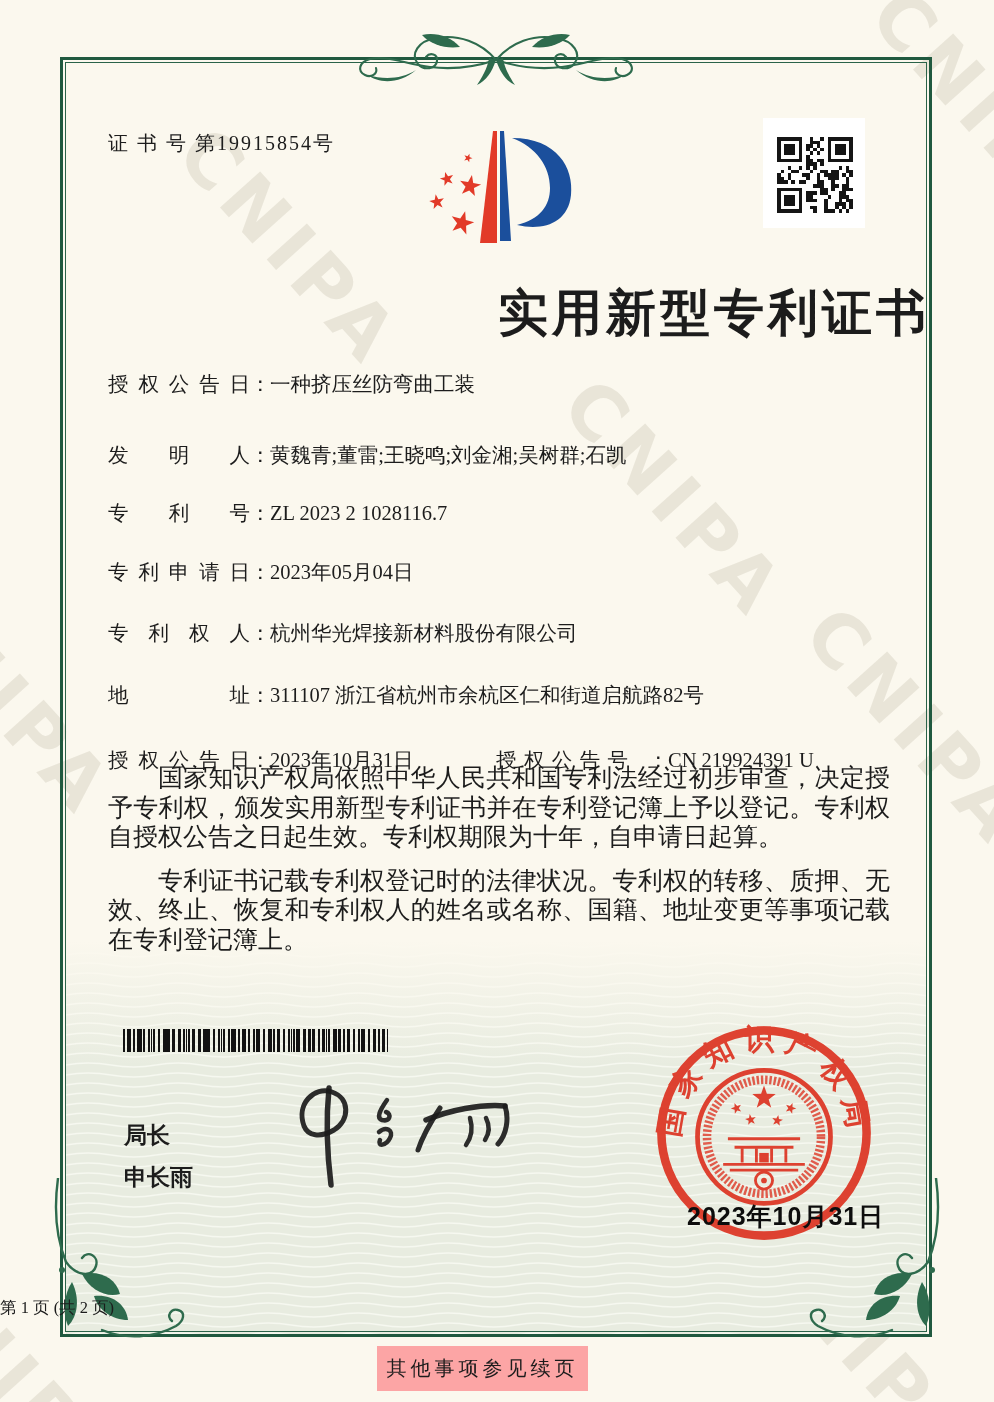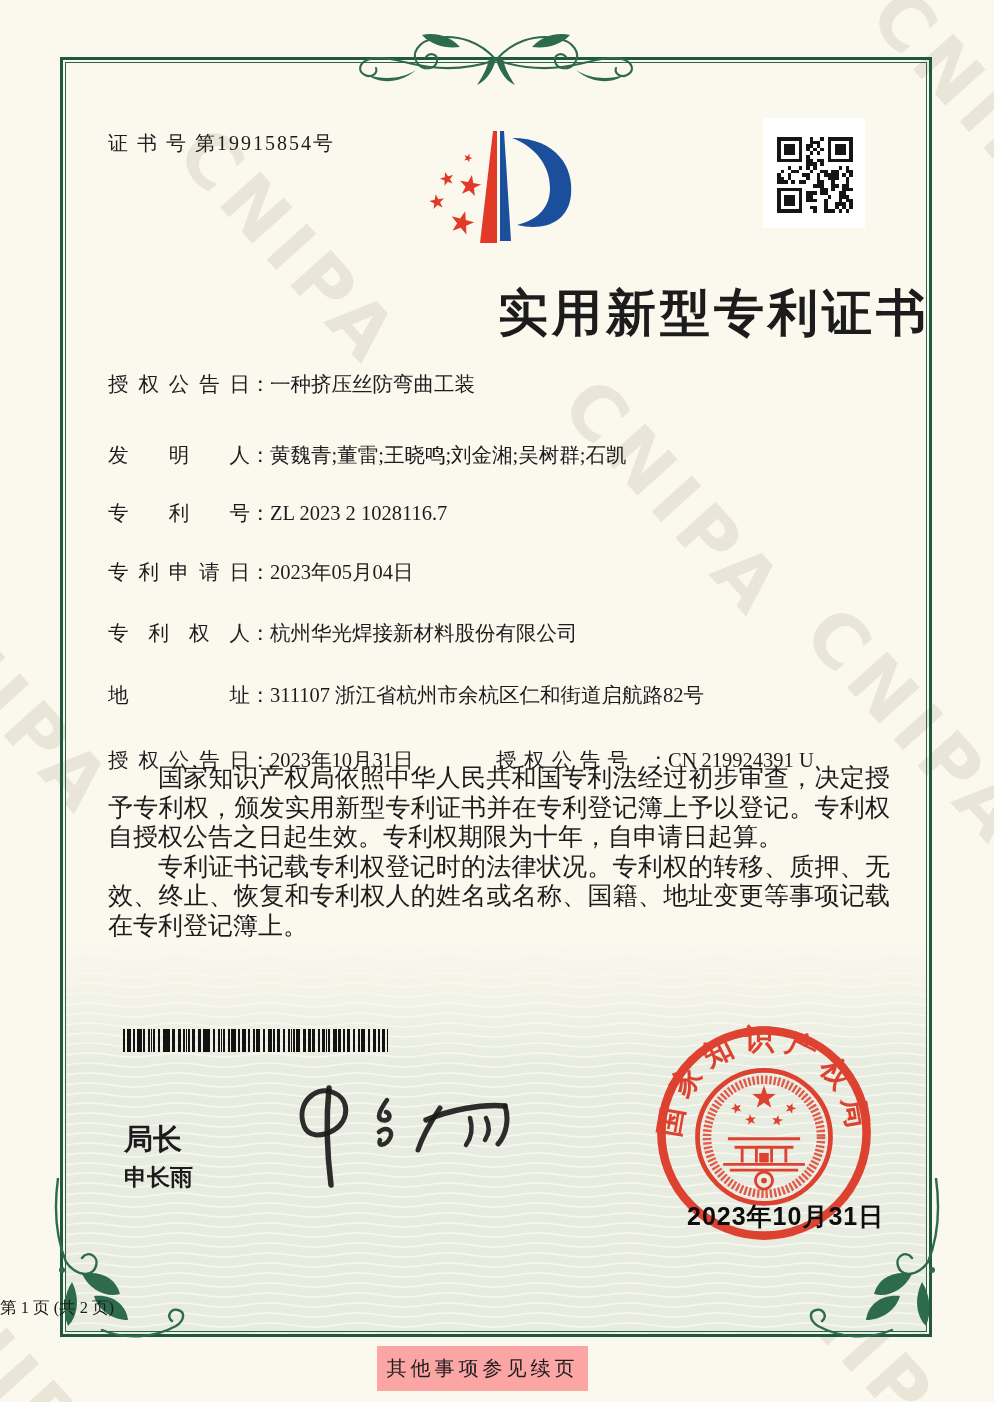--- a/index.html
+++ b/index.html
@@ -33,28 +33,28 @@
     font-size:50px;font-weight:700;letter-spacing:4px;z-index:4}
   .row{position:absolute;left:108px;font-size:20.5px;z-index:4;white-space:nowrap}
   .lbl{display:inline-block;width:142px;text-align:justify;text-align-last:justify}
   .colon{display:inline-block;width:20px;text-align:center}
   .lbl2{display:inline-block;width:132px;text-align:justify;text-align-last:justify;
     position:absolute;left:388px;top:0}
   .val2{position:absolute;left:540px;top:0;white-space:nowrap}
   .paras{position:absolute;left:108px;top:763px;width:782px;z-index:4;
     font-size:25px;line-height:29.5px;text-align:justify}
   .paras p{margin:0;text-indent:2em}
-  .paras p + p{}
+  .paras p + p{margin-top:14px}
   .barcode{position:absolute;left:123px;top:1029px;width:265px;height:23px;z-index:4;
     background:
       repeating-linear-gradient(90deg,#121212 0 2px,rgba(0,0,0,0) 2px 5px),
       repeating-linear-gradient(90deg,#121212 0 1px,rgba(0,0,0,0) 1px 7px),
       repeating-linear-gradient(90deg,rgba(0,0,0,0) 0 4px,#121212 4px 6px,rgba(0,0,0,0) 6px 13px);}
   .sig-title{position:absolute;left:124px;top:1120px;z-index:4;
-    font-family:"Liberation Sans","DejaVu Sans",sans-serif;font-weight:700;font-size:29px}
+    font-family:"Liberation Sans","DejaVu Sans",sans-serif;font-weight:700;font-size:23px}
   .sig-name{position:absolute;left:124px;top:1162px;z-index:4;
     font-family:Liberation Sans, sans-serif;font-weight:700;font-size:23px}
   .signature{position:absolute;left:280px;top:1068px;z-index:5}
   .seal{position:absolute;left:650px;top:1019px;z-index:6;opacity:.93}
   .seal-date{position:absolute;left:687px;top:1200px;z-index:7;color:#0d0d0d;
     font-family:"Liberation Sans","DejaVu Sans",sans-serif;font-weight:700;
     font-size:25px;letter-spacing:1px}
   .page-ind{position:absolute;left:0;top:1297px;width:948px;
     font-size:16.5px;z-index:4}
   .footer{position:absolute;left:377px;top:1346px;width:211px;height:45px;z-index:2;

